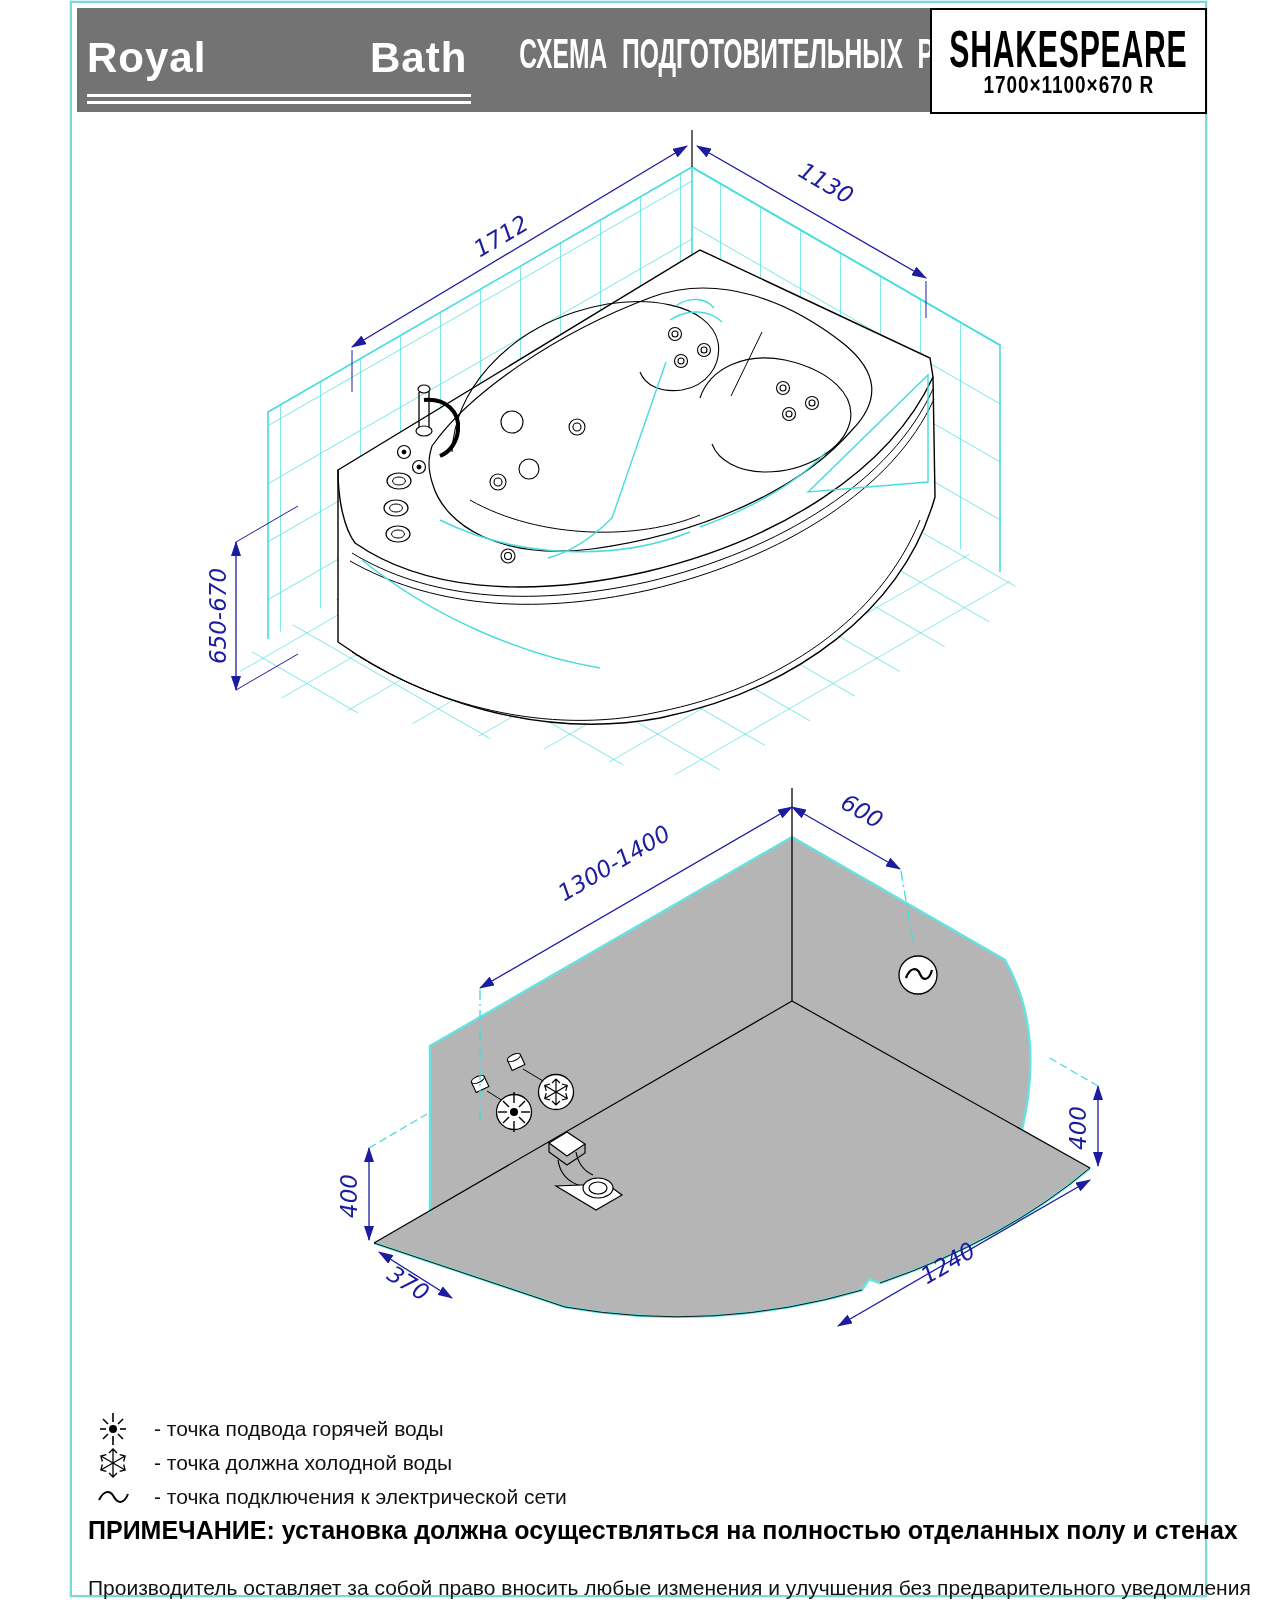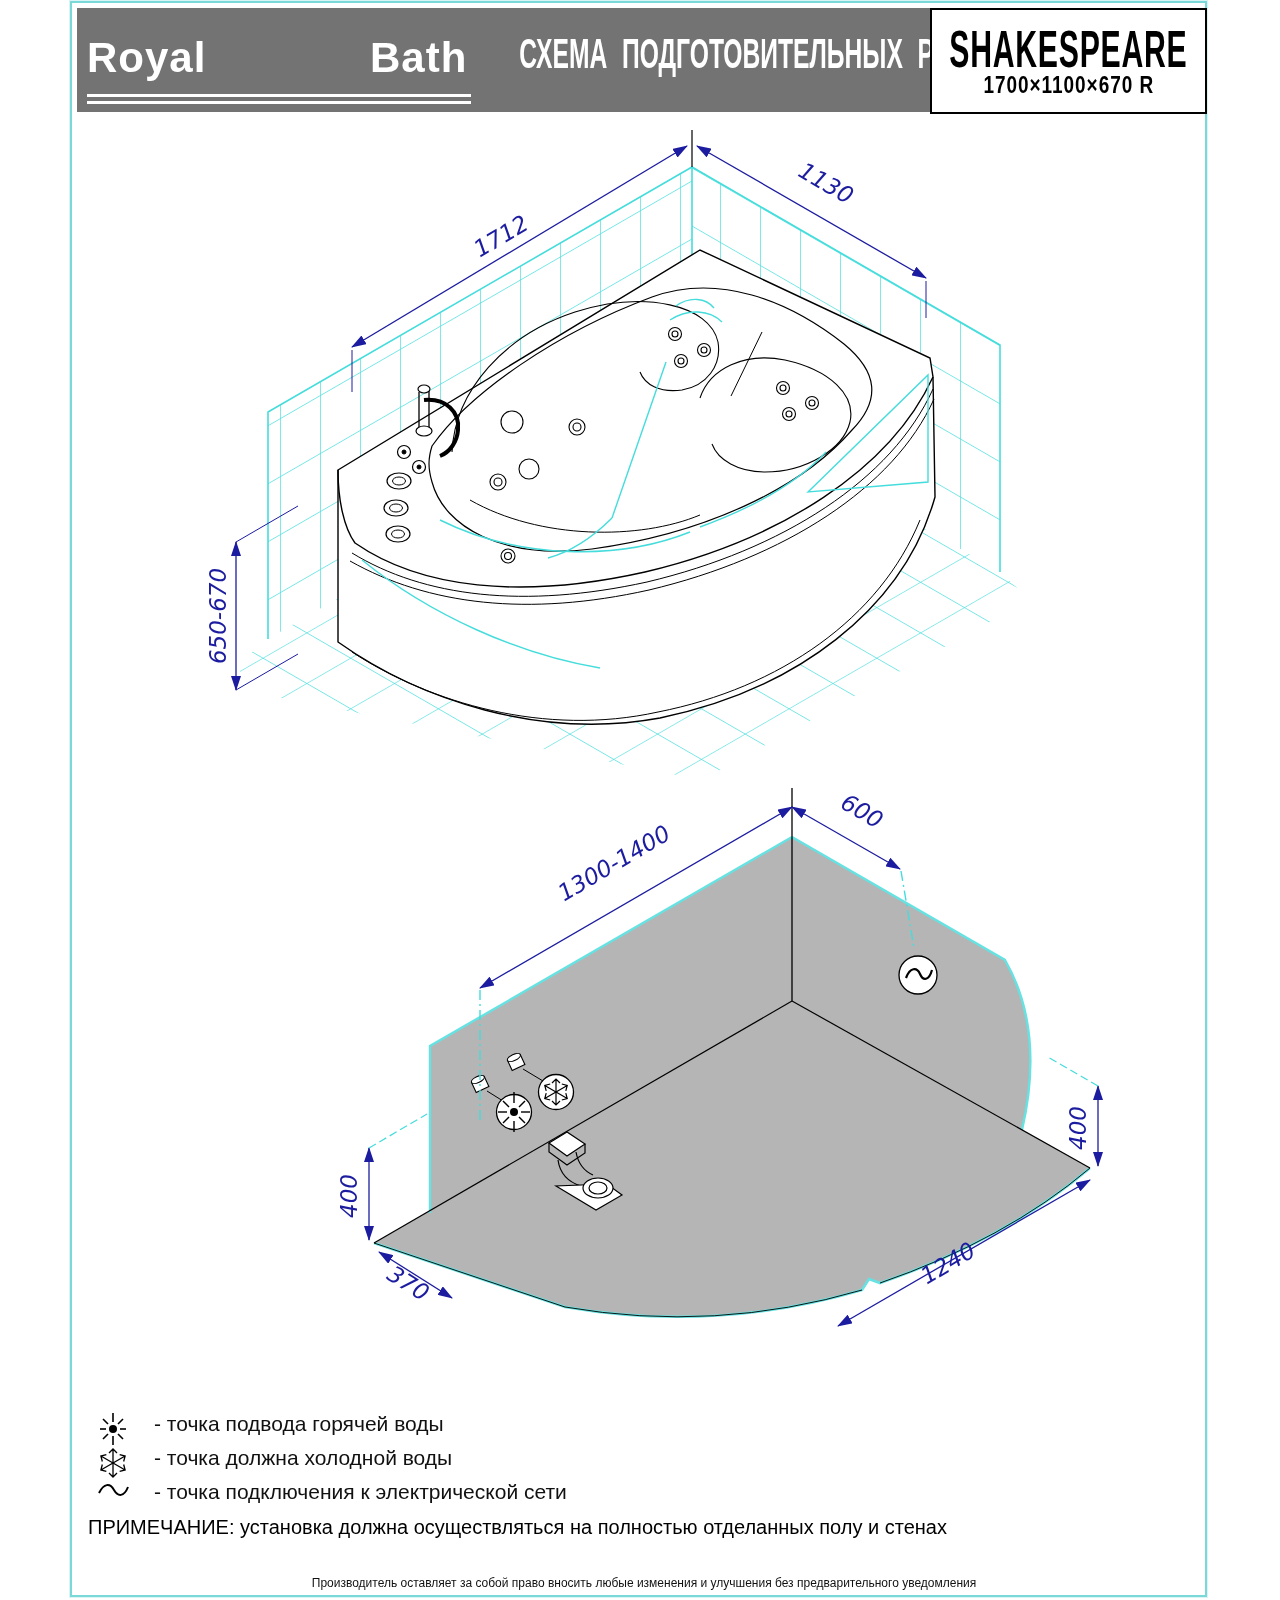--- a/index.html
+++ b/index.html
@@ -10,27 +10,27 @@
   .w1{left:10px;top:26px;}
   .w2{left:268px;top:26px;margin-left:25px;}
   .shield-box{position:absolute;left:152px;top:2px;width:100px;height:100px;}
   .shield-rb{position:absolute;left:0;top:0;width:100%;height:100%;display:flex;align-items:center;justify-content:center;color:#fff;font-weight:bold;font-size:32px;padding-top:2px;box-sizing:border-box;}
   .dline{position:absolute;left:10px;width:384px;height:3px;background:#fff;}
   .doc-title{position:absolute;left:416px;top:30px;width:436px;text-align:center;color:#fff;font-weight:bold;font-size:28px;white-space:nowrap;transform:scale(0.88,1.55);transform-origin:center;word-spacing:9px;}
   .model-box{position:absolute;left:930px;top:8px;width:273px;height:102px;background:#fff;border:2px solid #000;display:flex;flex-direction:column;align-items:center;justify-content:center;gap:0;}
   .model-name{font-weight:bold;font-size:42px;white-space:nowrap;transform:scale(0.72,1.22);letter-spacing:1px;}
   .model-size{font-weight:bold;font-size:20px;white-space:nowrap;transform:scale(0.95,1.15);letter-spacing:1px;}
   .legend{position:absolute;left:96px;top:1412px;width:700px;}
-  .legend-row{display:flex;align-items:flex-start;height:34px;gap:0;}
+  .legend-row{display:flex;align-items:center;height:34px;gap:0;}
   .legend-ic{width:40px;flex:0 0 40px;display:flex;align-items:center;justify-content:flex-start;}
   .legend-tx{font-size:21px;color:#111;padding-left:18px;white-space:nowrap;}
   .note{position:absolute;left:88px;top:1516px;width:1112px;color:#000;}
-  .note-l1{font-weight:normal;font-size:20px;white-space:nowrap;}
+  .note-l1{font-weight:bold;font-size:25px;white-space:nowrap;}
   .note-l2{font-weight:bold;font-size:21.5px;text-align:center;margin-top:6px;white-space:nowrap;}
-  .footer-tx{position:absolute;left:88px;top:1576px;width:1112px;text-align:center;font-size:12px;color:#111;white-space:nowrap;}
+  .footer-tx{position:absolute;left:88px;top:1576px;width:1112px;text-align:center;font-size:21px;color:#111;white-space:nowrap;}
   svg text.dim{font-family:"DejaVu Sans",sans-serif;font-style:italic;font-size:23px;fill:#1c1ca0;}
 </style>
 </head>
 <body>
 
 <div class="frame"></div>
 
 <svg width="1280" height="1600" viewBox="0 0 1280 1600" style="position:absolute;left:0;top:0;">
 <defs>
   <marker id="ah" markerUnits="userSpaceOnUse" markerWidth="15" markerHeight="10" viewBox="0 0 15 10" refX="14" refY="5" orient="auto-start-reverse">

